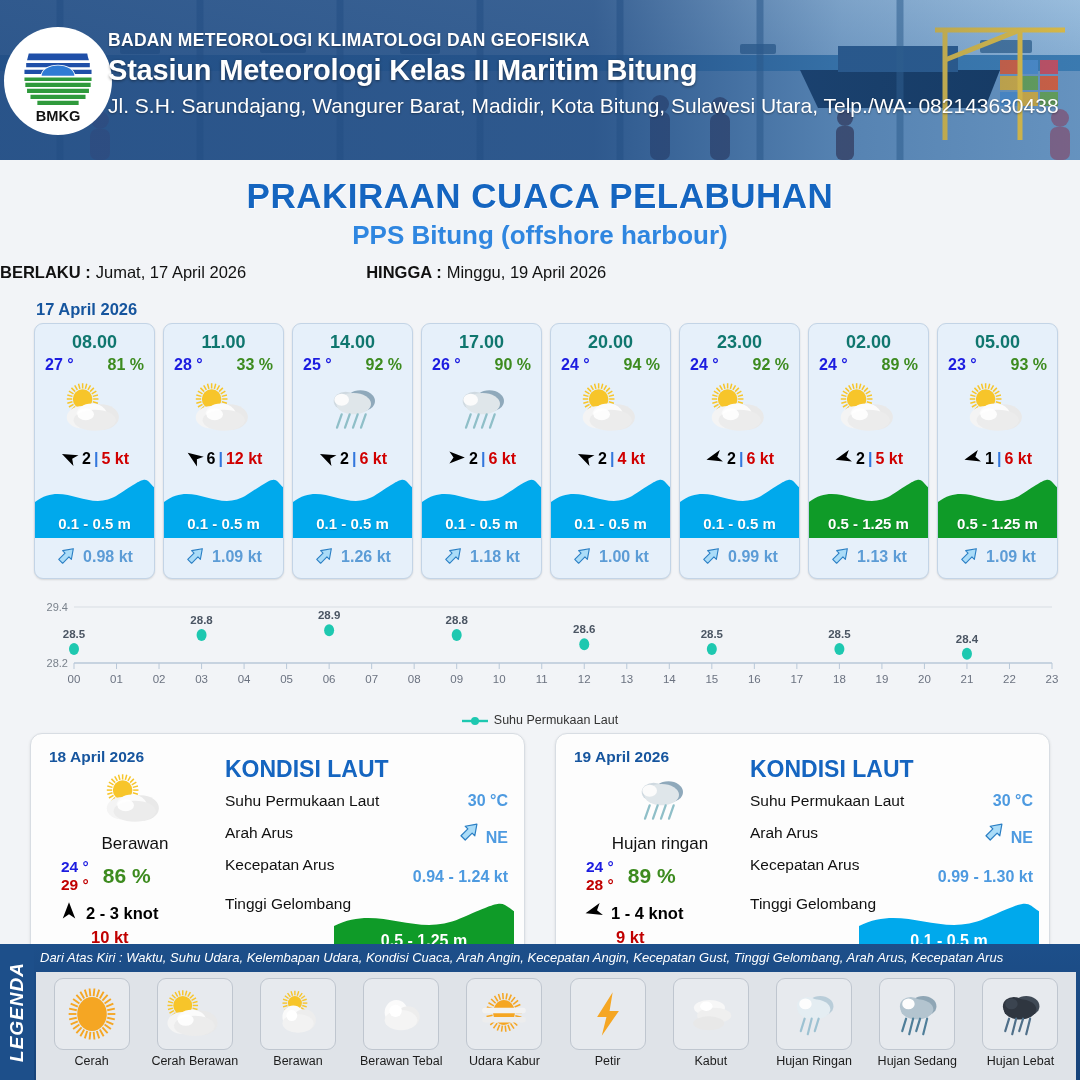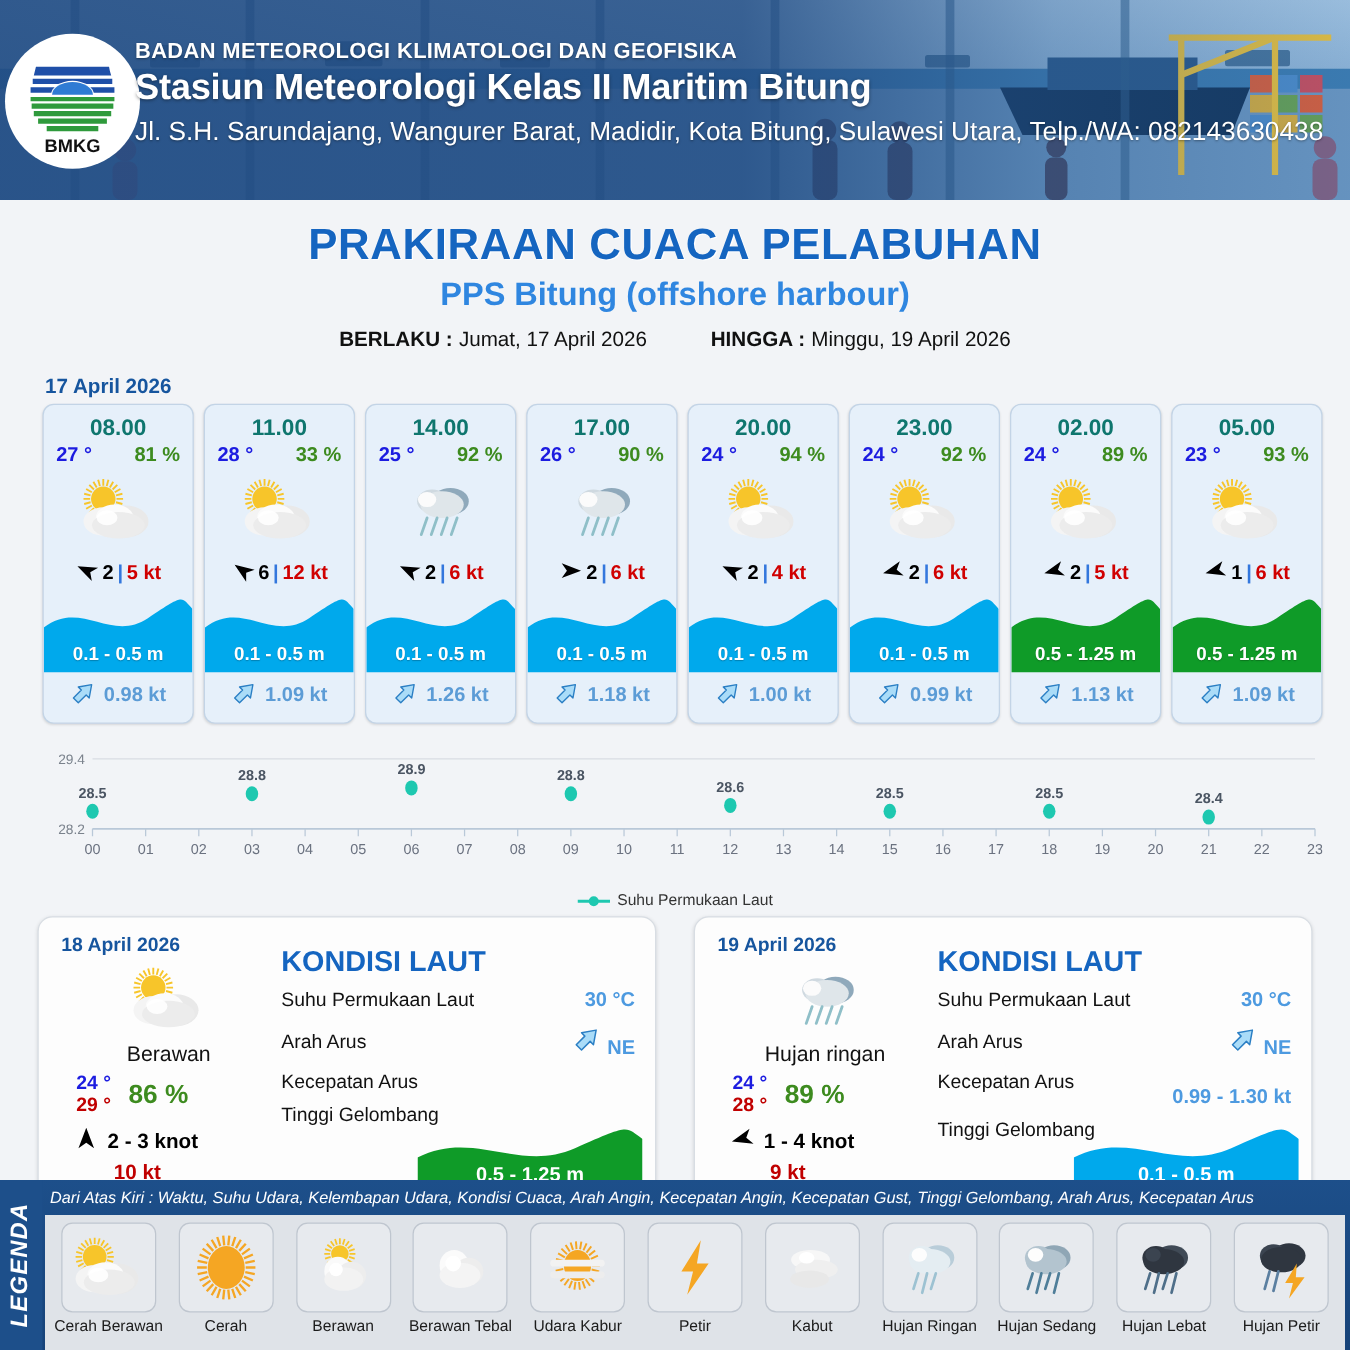--- a/index.html
+++ b/index.html
@@ -39,21 +39,21 @@
 
   
   .title-area { text-align:center; padding-top:16px; }
   .title-main {
     font-size:35px; font-weight:bold; color:#1565c0;
     letter-spacing:.5px;
     text-shadow: 1px 1px 0 rgba(255,255,255,.9);
   }
   .title-sub { font-size:26px; font-weight:bold; color:#2f86e0; margin-top:4px; }
   .valid-row {
-    margin-top:12px; display:flex; justify-content:center; gap:51px;
+    margin-top:12px; display:flex; justify-content:flex-start; gap:120px;
     font-size:16.5px; color:#111;
   }
   .valid-row b { font-weight:bold; }
   .valid-row span.v { font-weight:normal; margin-left:5px; }
 
   
   .date-label {
     margin:18px 0 4px 36px;
     font-size:16.5px; font-weight:bold; color:#16559e;
   }
@@ -924,20 +924,23 @@
         <span class="dp-val-arrowrow">
           <span><svg viewBox="0 0 32 32" style="width:24px;height:24px;transform:rotate(45deg)">
     <path d="M16 3 L25 16 L20 16 L20 29 L12 29 L12 16 L7 16 Z" fill="#aadcf8" stroke="#2b7fc4" stroke-width="1.6" stroke-linejoin="round"></path>
               </svg></span>
           <span class="dp-val">NE</span>
         </span>
       </div>
       <div class="dp-row">
         <span class="dp-key">Kecepatan Arus</span>
       </div>
+      <div style="text-align:right;margin-top:-6px">
+        <span class="dp-val">0.94 - 1.24 kt</span>
+      </div>
       <div class="dp-row">
         <span class="dp-key">Tinggi Gelombang</span>
       </div>
       <div class="dp-wave-box">
         <svg viewBox="0 0 180 62" preserveAspectRatio="none">
     <path d="M0 26.04 C 45 3.1, 81 38.44, 125.99999999999999 18.599999999999998 S 165.6 1.24, 180 11.16 L 180 62 L 0 62 Z" fill="#0f9b28"></path>
           </svg>
         <div class="dp-wave-lbl">0.5 - 1.25 m</div>
       </div>
     </div>
@@ -1008,20 +1011,60 @@
     </div>
     </div>
   </div>
 
 <div class="legenda">
   <div class="legenda-side">
     <span>LEGENDA</span>
   </div>
   <div class="legenda-note">Dari Atas Kiri : Waktu, Suhu Udara, Kelembapan Udara, Kondisi Cuaca, Arah Angin, Kecepatan Angin, Kecepatan Gust, Tinggi Gelombang, Arah Arus, Kecepatan Arus</div>
   <div class="legenda-items" id="legenda-items">
+      <div class="leg-item">
+        <div class="leg-box">
+          <svg viewBox="0 0 72 72" style="width:56px;height:56px">
+    <g transform="translate(36,36)">
+      <ellipse rx="19" ry="22" fill="#f5a623"></ellipse>
+      <line x1="20" y1="0" x2="30" y2="0" stroke="#f5a623" stroke-width="2.4"></line>
+              <line x1="19.562952014676114" y1="4.781968888808464" x2="29.34442802201417" y2="6.861085796986058" stroke="#f5a623" stroke-width="2.4"></line>
+              <line x1="18.270909152852017" y1="9.354942790743404" x2="27.406363729278027" y2="13.422309221501404" stroke="#f5a623" stroke-width="2.4"></line>
+              <line x1="16.18033988749895" y1="13.519060802726882" x2="24.270509831248425" y2="19.396913325651614" stroke="#f5a623" stroke-width="2.4"></line>
+              <line x1="13.382612127177165" y1="17.092330985980066" x2="20.073918190765745" y2="24.52377924075401" stroke="#f5a623" stroke-width="2.4"></line>
+              <line x1="10.000000000000002" y1="19.918584287042087" x2="15.000000000000004" y2="28.578838324886473" stroke="#f5a623" stroke-width="2.4"></line>
+              <line x1="6.180339887498949" y1="21.87429987478853" x2="9.270509831248424" y2="31.384865037740067" stroke="#f5a623" stroke-width="2.4"></line>
+              <line x1="2.090569265353069" y1="22.874003593470285" x2="3.1358538980296036" y2="32.81922254715302" stroke="#f5a623" stroke-width="2.4"></line>
+              <line x1="-2.0905692653530665" y1="22.874003593470288" x2="-3.1358538980296" y2="32.819222547153025" stroke="#f5a623" stroke-width="2.4"></line>
+              <line x1="-6.180339887498947" y1="21.874299874788534" x2="-9.27050983124842" y2="31.38486503774007" stroke="#f5a623" stroke-width="2.4"></line>
+              <line x1="-9.999999999999996" y1="19.91858428704209" x2="-14.999999999999993" y2="28.578838324886476" stroke="#f5a623" stroke-width="2.4"></line>
+              <line x1="-13.382612127177165" y1="17.092330985980066" x2="-20.073918190765745" y2="24.52377924075401" stroke="#f5a623" stroke-width="2.4"></line>
+              <line x1="-16.180339887498945" y1="13.519060802726885" x2="-24.27050983124842" y2="19.396913325651617" stroke="#f5a623" stroke-width="2.4"></line>
+              <line x1="-18.270909152852013" y1="9.35494279074341" x2="-27.406363729278024" y2="13.422309221501415" stroke="#f5a623" stroke-width="2.4"></line>
+              <line x1="-19.562952014676114" y1="4.781968888808464" x2="-29.34442802201417" y2="6.861085796986058" stroke="#f5a623" stroke-width="2.4"></line>
+              <line x1="-20" y1="2.8166876380389124e-15" x2="-30" y2="4.0413344371862654e-15" stroke="#f5a623" stroke-width="2.4"></line>
+              <line x1="-19.562952014676114" y1="-4.781968888808459" x2="-29.34442802201417" y2="-6.861085796986049" stroke="#f5a623" stroke-width="2.4"></line>
+              <line x1="-18.27090915285202" y1="-9.354942790743396" x2="-27.406363729278034" y2="-13.422309221501393" stroke="#f5a623" stroke-width="2.4"></line>
+              <line x1="-16.180339887498953" y1="-13.51906080272688" x2="-24.270509831248425" y2="-19.39691332565161" stroke="#f5a623" stroke-width="2.4"></line>
+              <line x1="-13.382612127177168" y1="-17.092330985980063" x2="-20.073918190765752" y2="-24.523779240754003" stroke="#f5a623" stroke-width="2.4"></line>
+              <line x1="-10.000000000000009" y1="-19.918584287042084" x2="-15.000000000000014" y2="-28.578838324886465" stroke="#f5a623" stroke-width="2.4"></line>
+              <line x1="-6.180339887498951" y1="-21.87429987478853" x2="-9.270509831248427" y2="-31.384865037740067" stroke="#f5a623" stroke-width="2.4"></line>
+              <line x1="-2.090569265353067" y1="-22.874003593470288" x2="-3.135853898029601" y2="-32.819222547153025" stroke="#f5a623" stroke-width="2.4"></line>
+              <line x1="2.09056926535306" y1="-22.874003593470288" x2="3.1358538980295894" y2="-32.819222547153025" stroke="#f5a623" stroke-width="2.4"></line>
+              <line x1="6.180339887498945" y1="-21.874299874788534" x2="9.270509831248416" y2="-31.38486503774007" stroke="#f5a623" stroke-width="2.4"></line>
+              <line x1="10.000000000000002" y1="-19.918584287042087" x2="15.000000000000004" y2="-28.578838324886473" stroke="#f5a623" stroke-width="2.4"></line>
+              <line x1="13.382612127177156" y1="-17.092330985980077" x2="20.073918190765735" y2="-24.52377924075402" stroke="#f5a623" stroke-width="2.4"></line>
+              <line x1="16.180339887498945" y1="-13.519060802726887" x2="24.27050983124842" y2="-19.39691332565162" stroke="#f5a623" stroke-width="2.4"></line>
+              <line x1="18.27090915285202" y1="-9.354942790743404" x2="27.40636372927803" y2="-13.422309221501404" stroke="#f5a623" stroke-width="2.4"></line>
+              <line x1="19.56295201467611" y1="-4.781968888808477" x2="29.344428022014167" y2="-6.8610857969860755" stroke="#f5a623" stroke-width="2.4"></line>
+    </g>
+          </svg>
+        </div>
+    <div class="leg-lbl">Cerah</div>
+      </div>
       <div class="leg-item">
         <div class="leg-box">
           <svg viewBox="0 0 100 72" style="width:72.8px;height:52.416px">
     <g>
       <g transform="translate(34,24)">
         <circle r="13" fill="#f7c52a"></circle>
         <line x1="14" y1="0" x2="21" y2="0" stroke="#f7c52a" stroke-width="2"></line>
                 <line x1="13.522961568046956" y1="3.6234666314352904" x2="20.284442352070435" y2="5.4351999471529355" stroke="#f7c52a" stroke-width="2"></line>
                 <line x1="12.124355652982143" y1="6.999999999999999" x2="18.186533479473212" y2="10.499999999999998" stroke="#f7c52a" stroke-width="2"></line>
                 <line x1="9.899494936611665" y1="9.899494936611664" x2="14.849242404917499" y2="14.849242404917497" stroke="#f7c52a" stroke-width="2"></line>
@@ -1052,60 +1095,20 @@
       <ellipse cx="50" cy="52" rx="28" ry="14" fill="#ececec"></ellipse>
       <ellipse cx="38" cy="44" rx="11" ry="8" fill="#ffffff" opacity=".9"></ellipse>
     </g>
           </svg>
         </div>
     <div class="leg-lbl">Cerah Berawan</div>
       </div>
       <div class="leg-item">
         <div class="leg-box">
           <svg viewBox="0 0 72 72" style="width:56px;height:56px">
-    <g transform="translate(36,36)">
-      <ellipse rx="19" ry="22" fill="#f5a623"></ellipse>
-      <line x1="20" y1="0" x2="30" y2="0" stroke="#f5a623" stroke-width="2.4"></line>
-              <line x1="19.562952014676114" y1="4.781968888808464" x2="29.34442802201417" y2="6.861085796986058" stroke="#f5a623" stroke-width="2.4"></line>
-              <line x1="18.270909152852017" y1="9.354942790743404" x2="27.406363729278027" y2="13.422309221501404" stroke="#f5a623" stroke-width="2.4"></line>
-              <line x1="16.18033988749895" y1="13.519060802726882" x2="24.270509831248425" y2="19.396913325651614" stroke="#f5a623" stroke-width="2.4"></line>
-              <line x1="13.382612127177165" y1="17.092330985980066" x2="20.073918190765745" y2="24.52377924075401" stroke="#f5a623" stroke-width="2.4"></line>
-              <line x1="10.000000000000002" y1="19.918584287042087" x2="15.000000000000004" y2="28.578838324886473" stroke="#f5a623" stroke-width="2.4"></line>
-              <line x1="6.180339887498949" y1="21.87429987478853" x2="9.270509831248424" y2="31.384865037740067" stroke="#f5a623" stroke-width="2.4"></line>
-              <line x1="2.090569265353069" y1="22.874003593470285" x2="3.1358538980296036" y2="32.81922254715302" stroke="#f5a623" stroke-width="2.4"></line>
-              <line x1="-2.0905692653530665" y1="22.874003593470288" x2="-3.1358538980296" y2="32.819222547153025" stroke="#f5a623" stroke-width="2.4"></line>
-              <line x1="-6.180339887498947" y1="21.874299874788534" x2="-9.27050983124842" y2="31.38486503774007" stroke="#f5a623" stroke-width="2.4"></line>
-              <line x1="-9.999999999999996" y1="19.91858428704209" x2="-14.999999999999993" y2="28.578838324886476" stroke="#f5a623" stroke-width="2.4"></line>
-              <line x1="-13.382612127177165" y1="17.092330985980066" x2="-20.073918190765745" y2="24.52377924075401" stroke="#f5a623" stroke-width="2.4"></line>
-              <line x1="-16.180339887498945" y1="13.519060802726885" x2="-24.27050983124842" y2="19.396913325651617" stroke="#f5a623" stroke-width="2.4"></line>
-              <line x1="-18.270909152852013" y1="9.35494279074341" x2="-27.406363729278024" y2="13.422309221501415" stroke="#f5a623" stroke-width="2.4"></line>
-              <line x1="-19.562952014676114" y1="4.781968888808464" x2="-29.34442802201417" y2="6.861085796986058" stroke="#f5a623" stroke-width="2.4"></line>
-              <line x1="-20" y1="2.8166876380389124e-15" x2="-30" y2="4.0413344371862654e-15" stroke="#f5a623" stroke-width="2.4"></line>
-              <line x1="-19.562952014676114" y1="-4.781968888808459" x2="-29.34442802201417" y2="-6.861085796986049" stroke="#f5a623" stroke-width="2.4"></line>
-              <line x1="-18.27090915285202" y1="-9.354942790743396" x2="-27.406363729278034" y2="-13.422309221501393" stroke="#f5a623" stroke-width="2.4"></line>
-              <line x1="-16.180339887498953" y1="-13.51906080272688" x2="-24.270509831248425" y2="-19.39691332565161" stroke="#f5a623" stroke-width="2.4"></line>
-              <line x1="-13.382612127177168" y1="-17.092330985980063" x2="-20.073918190765752" y2="-24.523779240754003" stroke="#f5a623" stroke-width="2.4"></line>
-              <line x1="-10.000000000000009" y1="-19.918584287042084" x2="-15.000000000000014" y2="-28.578838324886465" stroke="#f5a623" stroke-width="2.4"></line>
-              <line x1="-6.180339887498951" y1="-21.87429987478853" x2="-9.270509831248427" y2="-31.384865037740067" stroke="#f5a623" stroke-width="2.4"></line>
-              <line x1="-2.090569265353067" y1="-22.874003593470288" x2="-3.135853898029601" y2="-32.819222547153025" stroke="#f5a623" stroke-width="2.4"></line>
-              <line x1="2.09056926535306" y1="-22.874003593470288" x2="3.1358538980295894" y2="-32.819222547153025" stroke="#f5a623" stroke-width="2.4"></line>
-              <line x1="6.180339887498945" y1="-21.874299874788534" x2="9.270509831248416" y2="-31.38486503774007" stroke="#f5a623" stroke-width="2.4"></line>
-              <line x1="10.000000000000002" y1="-19.918584287042087" x2="15.000000000000004" y2="-28.578838324886473" stroke="#f5a623" stroke-width="2.4"></line>
-              <line x1="13.382612127177156" y1="-17.092330985980077" x2="20.073918190765735" y2="-24.52377924075402" stroke="#f5a623" stroke-width="2.4"></line>
-              <line x1="16.180339887498945" y1="-13.519060802726887" x2="24.27050983124842" y2="-19.39691332565162" stroke="#f5a623" stroke-width="2.4"></line>
-              <line x1="18.27090915285202" y1="-9.354942790743404" x2="27.40636372927803" y2="-13.422309221501404" stroke="#f5a623" stroke-width="2.4"></line>
-              <line x1="19.56295201467611" y1="-4.781968888808477" x2="29.344428022014167" y2="-6.8610857969860755" stroke="#f5a623" stroke-width="2.4"></line>
-    </g>
-          </svg>
-        </div>
-    <div class="leg-lbl">Cerah</div>
-      </div>
-      <div class="leg-item">
-        <div class="leg-box">
-          <svg viewBox="0 0 72 72" style="width:56px;height:56px">
     <g transform="translate(32,22)">
               <circle r="9" fill="#f7c52a"></circle>
     <line x1="10" y1="0" x2="16" y2="0" stroke="#f7c52a" stroke-width="1.8"></line>
               <line x1="9.510565162951535" y1="3.090169943749474" x2="15.216904260722456" y2="4.944271909999158" stroke="#f7c52a" stroke-width="1.8"></line>
               <line x1="8.090169943749475" y1="5.877852522924732" x2="12.94427190999916" y2="9.40456403667957" stroke="#f7c52a" stroke-width="1.8"></line>
               <line x1="5.877852522924732" y1="8.090169943749475" x2="9.40456403667957" y2="12.94427190999916" stroke="#f7c52a" stroke-width="1.8"></line>
               <line x1="3.0901699437494745" y1="9.510565162951535" x2="4.944271909999159" y2="15.216904260722456" stroke="#f7c52a" stroke-width="1.8"></line>
               <line x1="6.123233995736766e-16" y1="10" x2="9.797174393178826e-16" y2="16" stroke="#f7c52a" stroke-width="1.8"></line>
               <line x1="-3.0901699437494736" y1="9.510565162951536" x2="-4.944271909999157" y2="15.216904260722458" stroke="#f7c52a" stroke-width="1.8"></line>
               <line x1="-5.87785252292473" y1="8.090169943749475" x2="-9.404564036679568" y2="12.94427190999916" stroke="#f7c52a" stroke-width="1.8"></line>
@@ -1241,29 +1244,14 @@
     <g stroke="#4f6f89" stroke-width="2.8" stroke-linecap="round">
       <line x1="22" y1="42" x2="17" y2="58"></line>
               <line x1="31" y1="42" x2="26" y2="62"></line>
               <line x1="40" y1="42" x2="35" y2="58"></line>
               <line x1="49" y1="42" x2="44" y2="62"></line>
     </g>
           </svg>
         </div>
     <div class="leg-lbl">Hujan Lebat</div>
       </div>
-      <div class="leg-item">
-        <div class="leg-box">
-          <svg viewBox="0 0 72 72" style="width:56px;height:56px">
-    <ellipse cx="44" cy="24" rx="17" ry="13" fill="#2f3640"></ellipse>
-    <ellipse cx="28" cy="24" rx="14" ry="12" fill="#3b4450"></ellipse>
-    <ellipse cx="36" cy="28" rx="21" ry="13" fill="#2f3640"></ellipse>
-    <g stroke="#5b7fa0" stroke-width="2.8" stroke-linecap="round">
-      <line x1="24" y1="40" x2="19" y2="58"></line>
-              <line x1="33" y1="40" x2="28" y2="60"></line>
-    </g>
-    <path d="M52 32 L40 52 L48 52 L44 68 L60 46 L51 46 Z" fill="#f5a623"></path>
-          </svg>
-        </div>
-    <div class="leg-lbl">Hujan Petir</div>
-      </div>
     </div>
 </div>
 
 </body></html>

